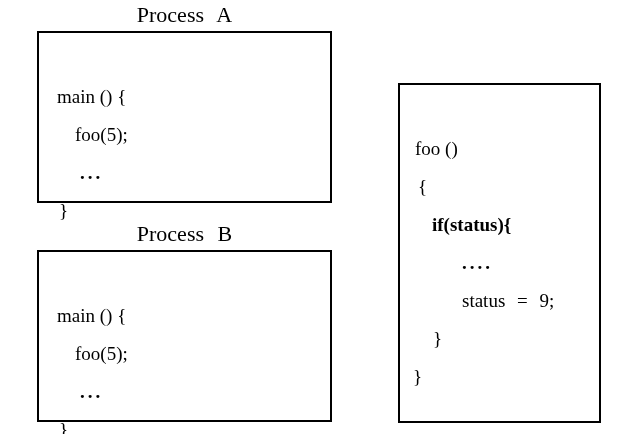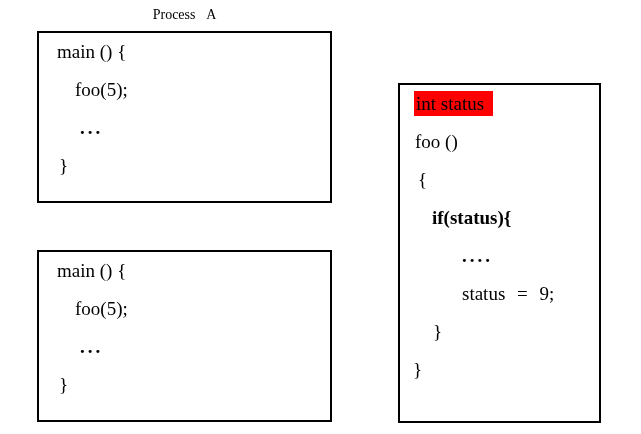--- a/index.html
+++ b/index.html
@@ -12,38 +12,39 @@
     width: 641px;
     height: 434px;
     background: #ffffff;
     font-family: "Liberation Serif", "DejaVu Serif", serif;
     color: #000000;
     overflow: hidden;
   }
   .title {
     position: absolute;
     text-align: center;
-    font-size: 14px;
+    font-size: 22px;
     line-height: 26px;
     word-spacing: 8px;
     color: #000000;
   }
   .title-a { left: 37px;  top: 2px;   width: 295px; }
   .title-b { left: 37px;  top: 221px; width: 295px; }
   .title-lib { left: 398px; top: 52px; width: 203px; word-spacing: normal; }
   .box {
     position: absolute;
     border: 2px solid #000000;
     box-sizing: border-box;
     background: #ffffff;
   }
   .box-a   { left: 37px;  top: 31px;  width: 295px; height: 172px; }
   .box-b   { left: 37px;  top: 250px; width: 295px; height: 172px; }
   .box-lib { left: 398px; top: 83px;  width: 203px; height: 340px; }
   .code {
+    margin-top: 45px;
   }
   .code-line {
     font-size: 19px;
     line-height: 38px;
     height: 38px;
     white-space: pre;
   }
   
   .pa-0 { padding-left: 18px; }
   .pa-1 { padding-left: 36px; }
@@ -78,34 +79,34 @@
 
   <div class="box box-a">
     <div class="code">
       <div class="code-line pa-0">main () {</div>
       <div class="code-line pa-1">foo(5);</div>
       <div class="code-line pa-2 dots">...</div>
       <div class="code-line pa-3">}</div>
     </div>
   </div>
 
+  <div class="title title-b">Process B</div>
 
   <div class="box box-b">
     <div class="code">
       <div class="code-line pa-0">main () {</div>
       <div class="code-line pa-1">foo(5);</div>
       <div class="code-line pa-2 dots">...</div>
       <div class="code-line pa-3">}</div>
     </div>
   </div>
 
 
   <div class="box box-lib">
     <div class="code">
-      <div class="code-line lib-0"><span class="highlight" style="background-color: rgb(255, 0, 0);">int status</span></div>
       <div class="code-line lib-1">foo ()</div>
       <div class="code-line lib-2">{</div>
       <div class="code-line lib-3">if(status){</div>
       <div class="code-line lib-4 dots">....</div>
       <div class="code-line lib-5">status = 9;</div>
       <div class="code-line lib-6">}</div>
       <div class="code-line lib-7">}</div>
     </div>
   </div>
 

